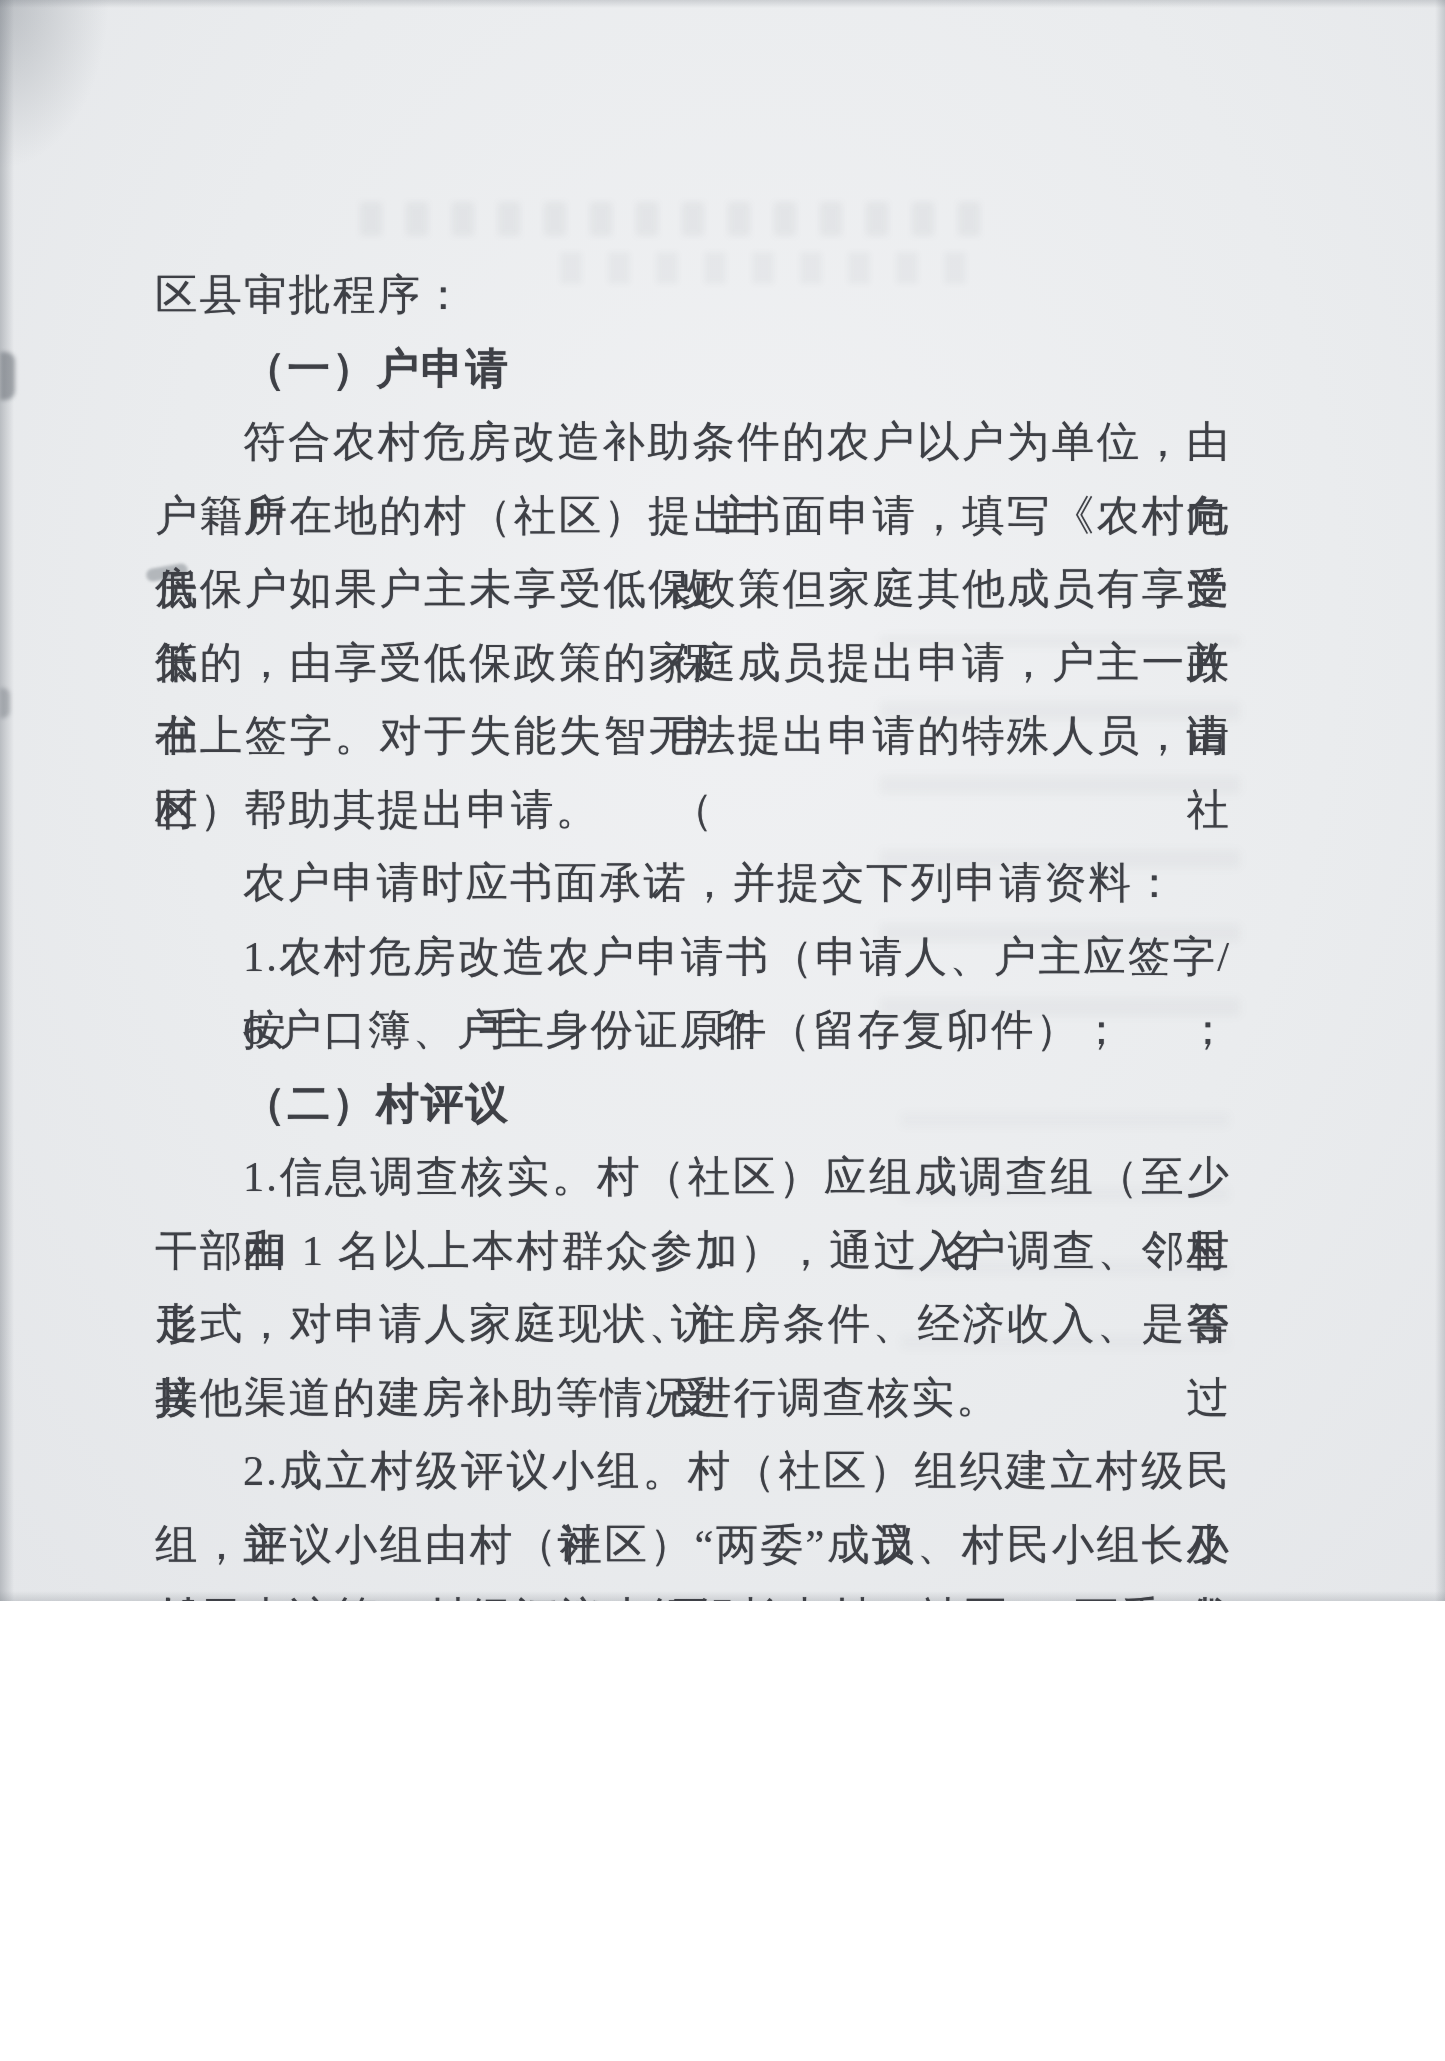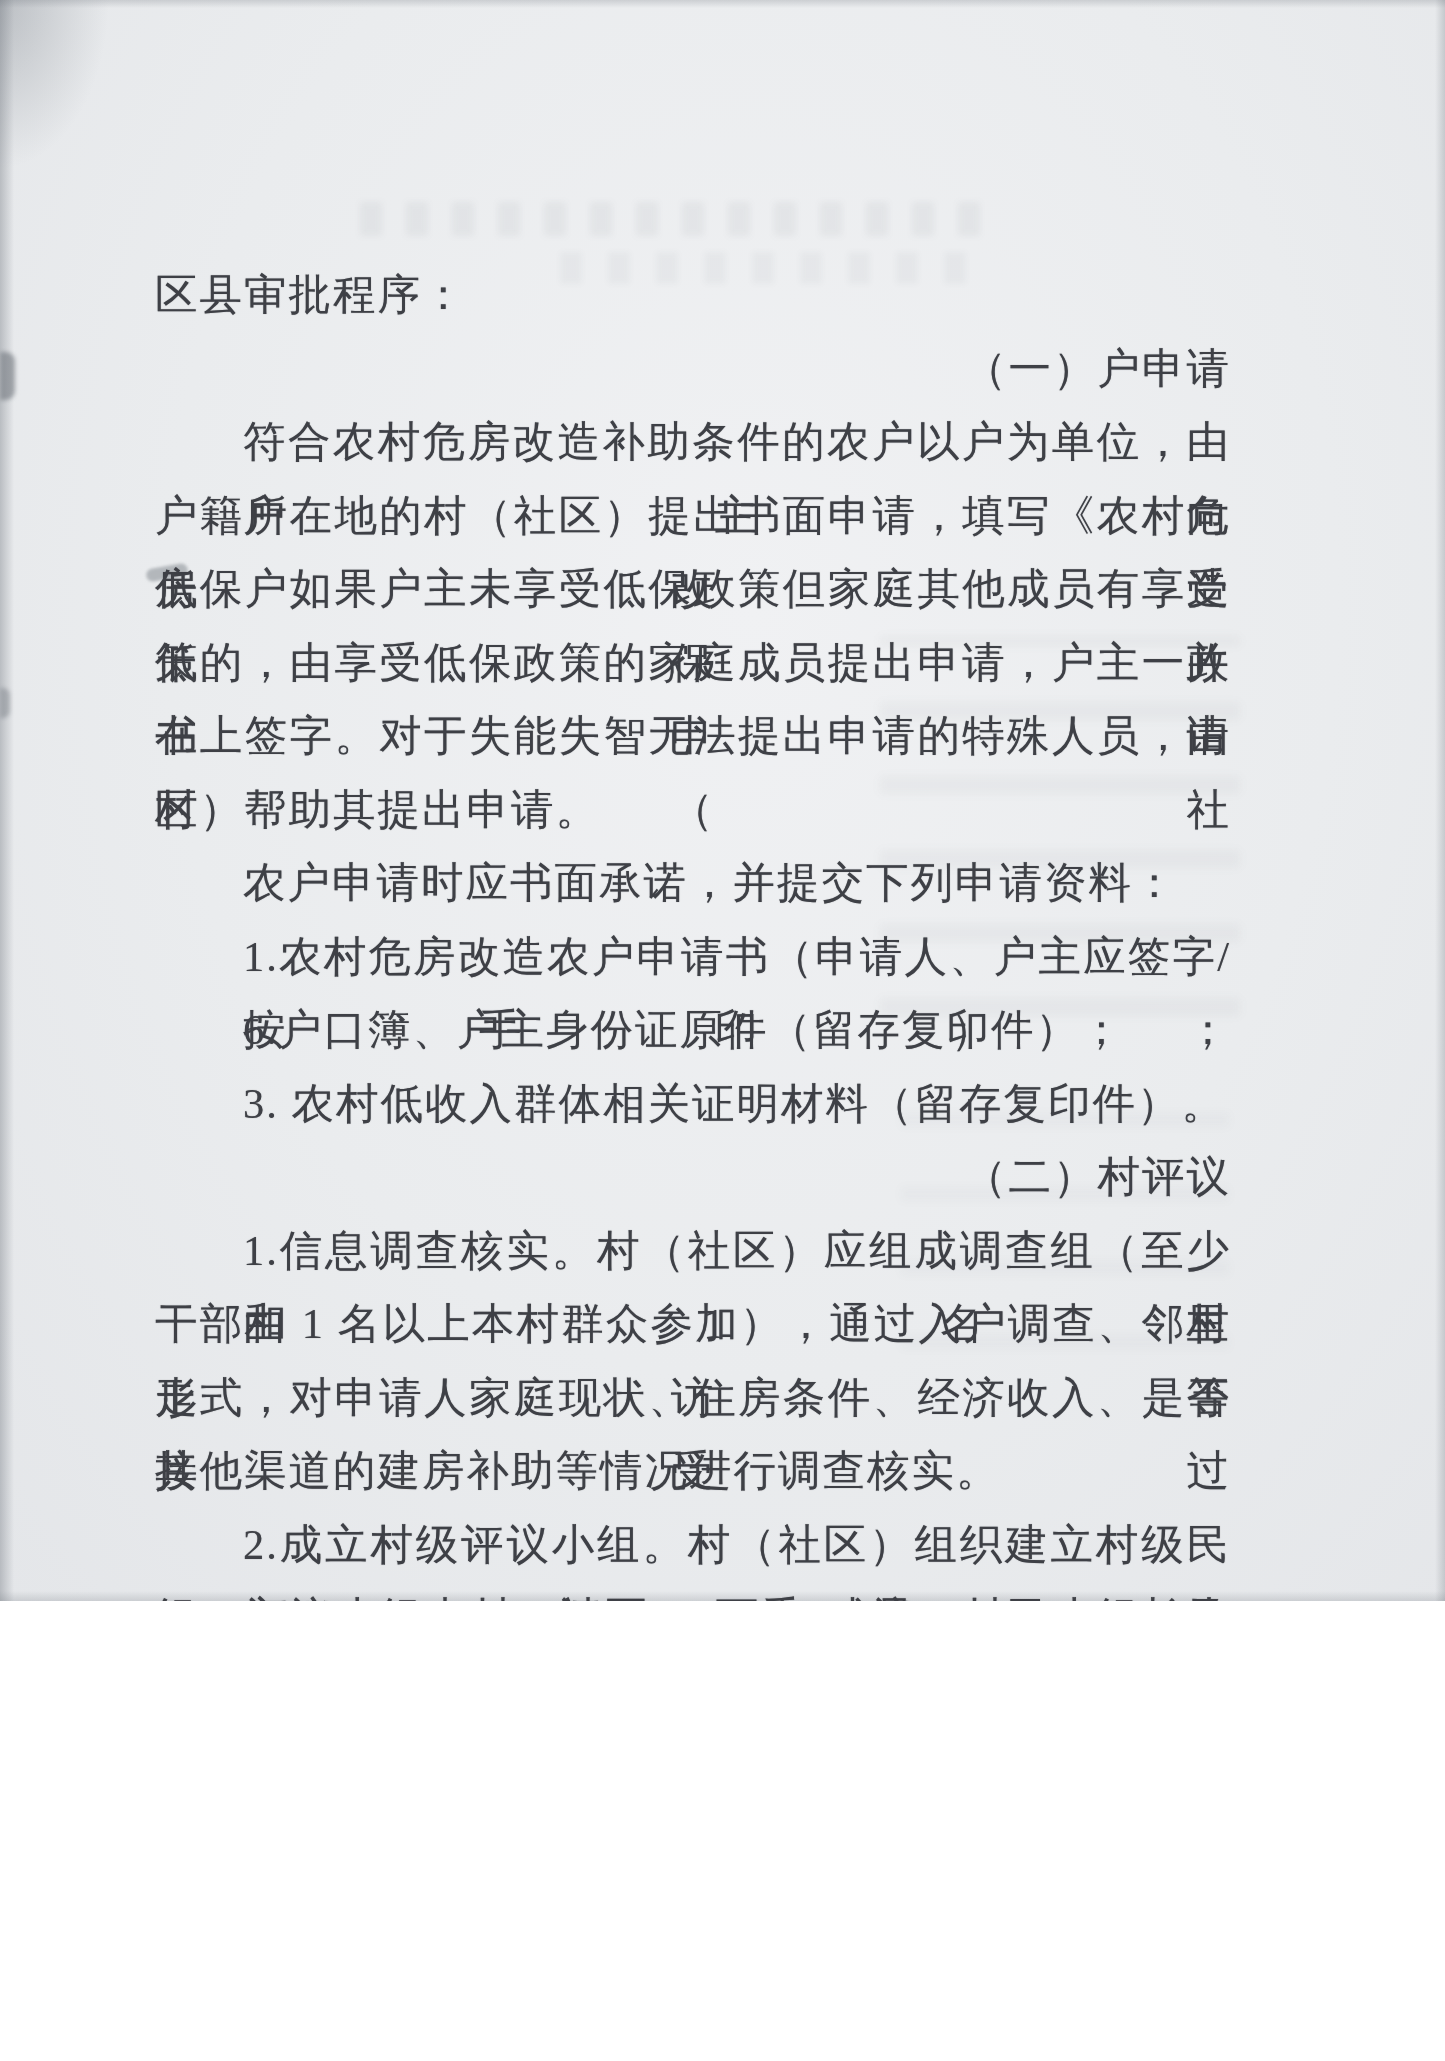--- a/index.html
+++ b/index.html
@@ -64,21 +64,21 @@
     text-shadow: 0 0 1px rgba(62,64,70,.55);
     white-space: nowrap;
     overflow: visible;
   }
   .line.justify {
     white-space: normal;
     text-align: justify;
     text-align-last: justify;
   }
   .line.indent { padding-left: 88px; }
-  .line.heading { font-weight: 400; text-align: right; }
+  .line.heading { font-weight: 700; }
 
   .page-number {
     position: absolute;
     left: 1128px;
     top: 1858px;
     font-size: 38px;
     letter-spacing: 9px;
     color: #3e4046;
     text-shadow: 0 0 1px rgba(62,64,70,.55);
   }
@@ -106,21 +106,20 @@
       <div class="line indent heading">（一）户申请</div>
       <div class="line indent justify">符合农村危房改造补助条件的农户以户为单位，由户主向</div>
       <div class="line justify">户籍所在地的村（社区）提出书面申请，填写《农村危房改造</div>
       <div class="line justify">低保户如果户主未享受低保政策但家庭其他成员有享受低保政</div>
       <div class="line justify">策的，由享受低保政策的家庭成员提出申请，户主一并在申请</div>
       <div class="line justify">书上签字。对于失能失智无法提出申请的特殊人员，由村（社</div>
       <div class="line">区）帮助其提出申请。</div>
       <div class="line indent">农户申请时应书面承诺，并提交下列申请资料：</div>
       <div class="line indent justify">1.农村危房改造农户申请书（申请人、户主应签字/按手印）；</div>
       <div class="line indent">6.户口簿、户主身份证原件（留存复印件）；</div>
-      <div class="line indent">3. 农村低收入群体相关证明材料（留存复印件）。</div>
       <div class="line indent heading">（二）村评议</div>
       <div class="line indent justify">1.信息调查核实。村（社区）应组成调查组（至少由 1 名村</div>
       <div class="line justify">干部和 1 名以上本村群众参加），通过入户调查、邻里走访等</div>
       <div class="line justify">形式，对申请人家庭现状、住房条件、经济收入、是否接受过</div>
       <div class="line">其他渠道的建房补助等情况进行调查核实。</div>
       <div class="line indent justify">2.成立村级评议小组。村（社区）组织建立村级民主评议小</div>
       <div class="line justify">组，评议小组由村（社区）“两委”成员、村民小组长及村民代</div>
       <div class="line justify">邻里走访等，村级评议小组组长由村（社区）“两委”书记、</div>
       <div class="line">主任担任。</div>
     </div>

